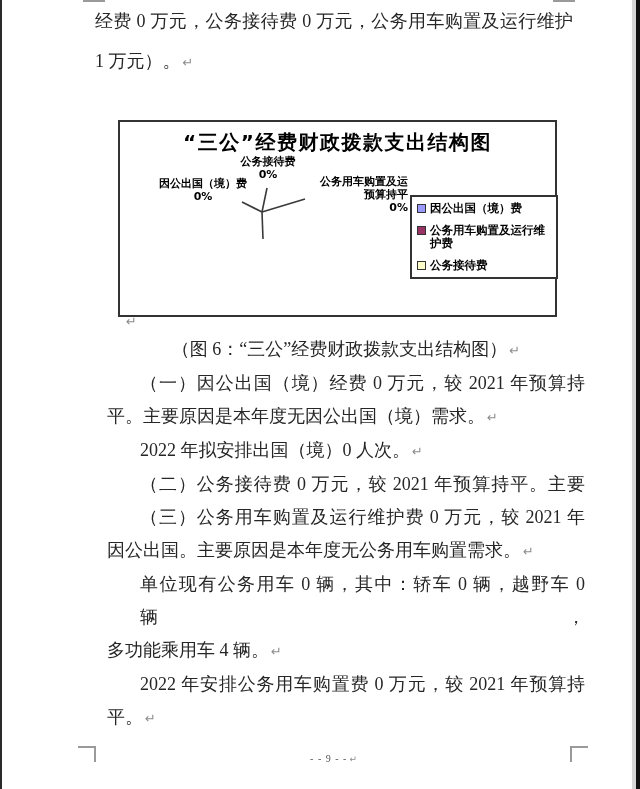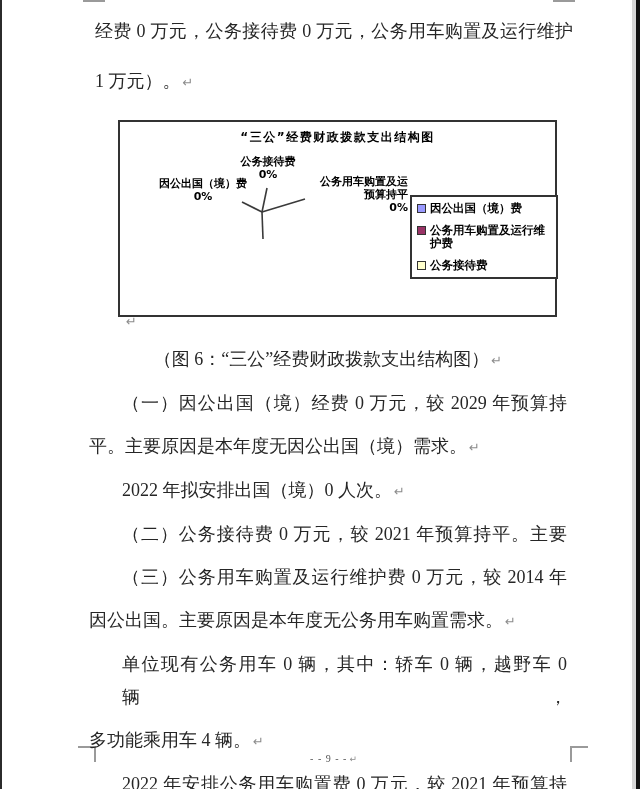--- a/index.html
+++ b/index.html
@@ -20,35 +20,35 @@
   .mark.tl { left:83px;  top:0; width:22px; height:2px; }
   .mark.tr { left:553px; top:0; width:22px; height:2px; }
   .mark.bl-h { left:78px;  top:746px; width:18px; height:2px; }
   .mark.bl-v { left:94px;  top:746px; width:2px;  height:16px; }
   .mark.br-h { left:570px; top:746px; width:18px; height:2px; }
   .mark.br-v { left:570px; top:746px; width:2px;  height:16px; }
 
   
   .top-text { position:absolute; left:95px; top:1px; width:478px;
               font-size:18px; line-height:40px; }
-  .body-text { position:absolute; left:89px; top:333px; width:478px;
+  .body-text { position:absolute; left:107px; top:333px; width:478px;
                font-size:18px; line-height:33px; }
-  .ln { white-space:nowrap;margin-top:10px; }
+  .ln { white-space:nowrap; }
   .ln.fill { white-space:normal; text-align:justify; text-align-last:justify; }
   .ln.indent { padding-left:33px; }
   .ln.center { text-align:center; white-space:normal; }
   .pilcrow { color:#8c8c8c; font-size:13px; margin-left:2px;
              font-family:"DejaVu Sans", sans-serif; }
 
   
   .chart-frame { position:absolute; left:118px; top:120px; width:439px; height:197px;
                  background:#fff; border:2px solid #333;
                  font-family:"DejaVu Sans","Liberation Sans",sans-serif; color:#000; }
   .chart-title { position:absolute; left:0; top:7px; width:100%;
-                 text-align:center; font-size:12px; font-weight:bold; letter-spacing:1.5px; }
+                 text-align:center; font-size:20px; font-weight:bold; letter-spacing:1.5px; }
   .leaders { position:absolute; left:0; top:0; }
   .pie-label { position:absolute; text-align:center; font-size:11px; font-weight:bold;
                line-height:13px; }
   .pie-label .row { display:block; }
   .pl-top   { left:88px;  top:33px; width:120px; }
   .pl-left  { left:18px;  top:55px; width:130px; }
   .pl-right { left:166px; top:53px; width:122px;text-align:right; }
 
   .legend { position:absolute; left:290px; top:73px; width:148px; height:84px;
             border:2px solid #333; background:#fff; padding:5px 4px;
@@ -122,25 +122,25 @@
         <span class="sw" style="background: rgb(255, 255, 204);"></span>
         <span class="legend-label">公务接待费</span>
       </div>
     </div>
   </div>
 
   <div class="pilcrow-chart">↵</div>
 
   <div class="body-text">
     <div class="ln center"><span>（图 6：“三公”经费财政拨款支出结构图）</span><span class="pilcrow">↵</span></div>
-    <div class="ln indent fill"><span>（一）因公出国（境）经费 0 万元，较 2029 年预算持</span></div>
+    <div class="ln indent fill"><span>（一）因公出国（境）经费 0 万元，较 2021 年预算持</span></div>
     <div class="ln"><span>平。主要原因是本年度无因公出国（境）需求。</span><span class="pilcrow">↵</span></div>
     <div class="ln indent"><span>2022 年拟安排出国（境）0 人次。</span><span class="pilcrow">↵</span></div>
     <div class="ln indent fill"><span>（二）公务接待费 0 万元，较 2021 年预算持平。主要</span></div>
-    <div class="ln indent fill"><span>（三）公务用车购置及运行维护费 0 万元，较 2014 年</span></div>
+    <div class="ln indent fill"><span>（三）公务用车购置及运行维护费 0 万元，较 2021 年</span></div>
     <div class="ln"><span>因公出国。主要原因是本年度无公务用车购置需求。</span><span class="pilcrow">↵</span></div>
     <div class="ln indent fill"><span>单位现有公务用车 0 辆，其中：轿车 0 辆，越野车 0 辆，</span></div>
     <div class="ln"><span>多功能乘用车 4 辆。</span><span class="pilcrow">↵</span></div>
     <div class="ln indent fill"><span>2022 年安排公务用车购置费 0 万元，较 2021 年预算持</span></div>
     <div class="ln"><span>平。</span><span class="pilcrow">↵</span></div>
   </div>
 
   <div class="footer">
     <span>- - 9 - -</span><span class="pilcrow">↵</span>
   </div>

